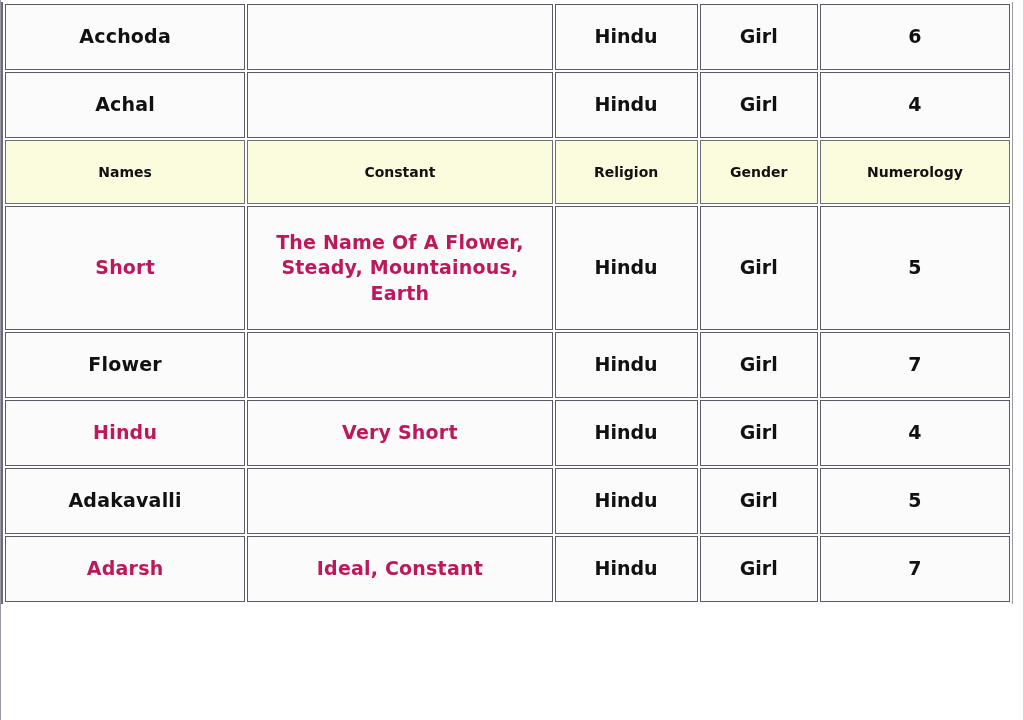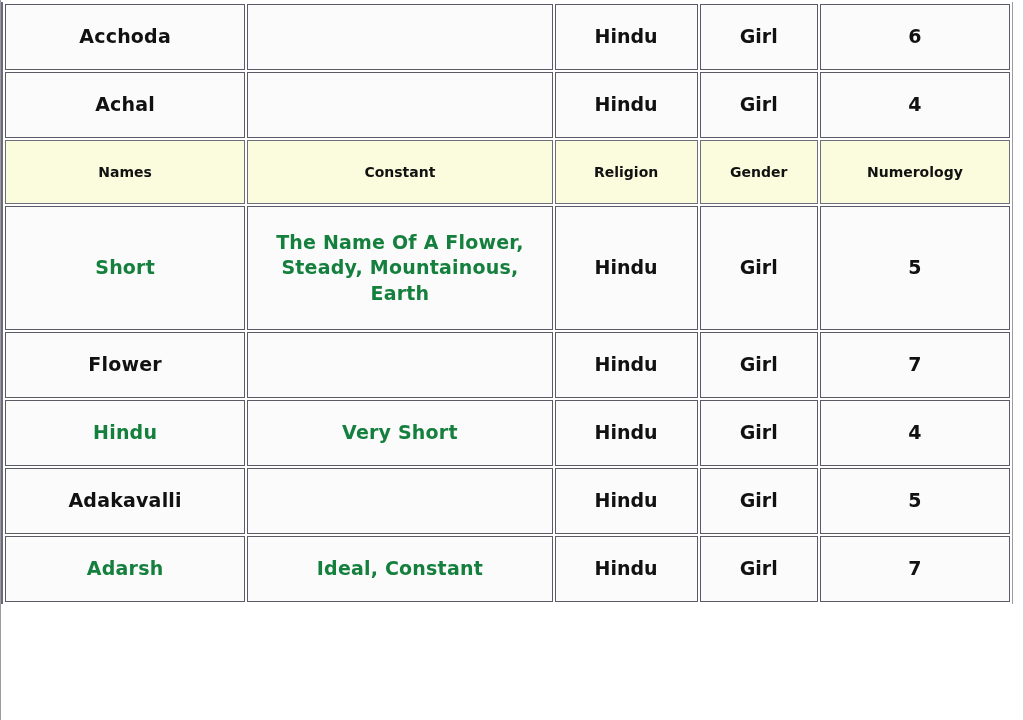--- a/index.html
+++ b/index.html
@@ -61,21 +61,21 @@
     background: #fbfbdd;
     border: 1px solid #6e6e7a;
     font-size: 14px;
     color: #111111;
     height: 50px;
   }
 
   
   tr.linked-row td.name-cell,
   tr.linked-row td.meaning-cell {
-    color: #15803d;
+    color: #be185d;
     margin-left: 32px;
   }
 
   tr.data-row td {
     height: 52px;
   }
   tr.tall-row td {
     height: 110px;
   }
 

